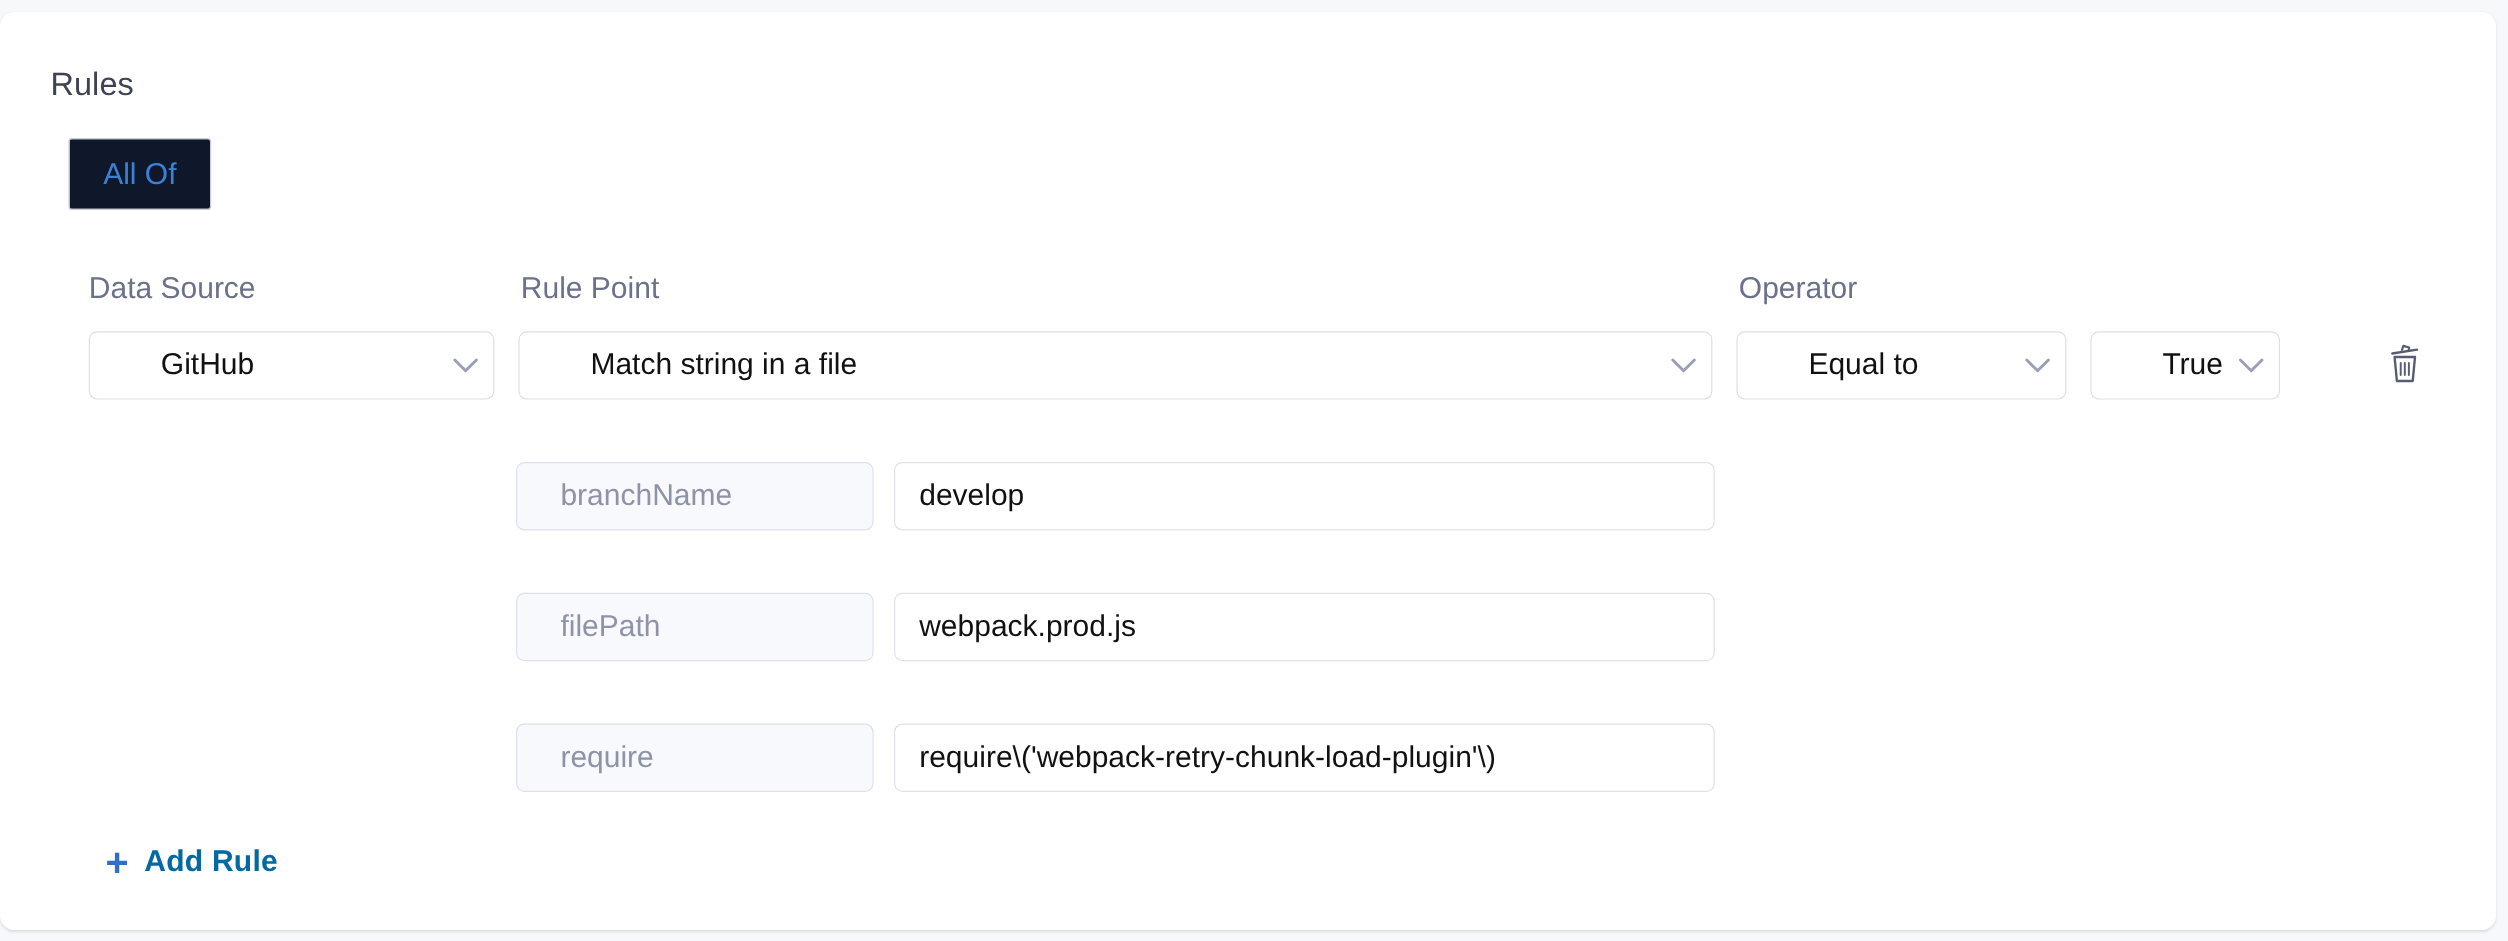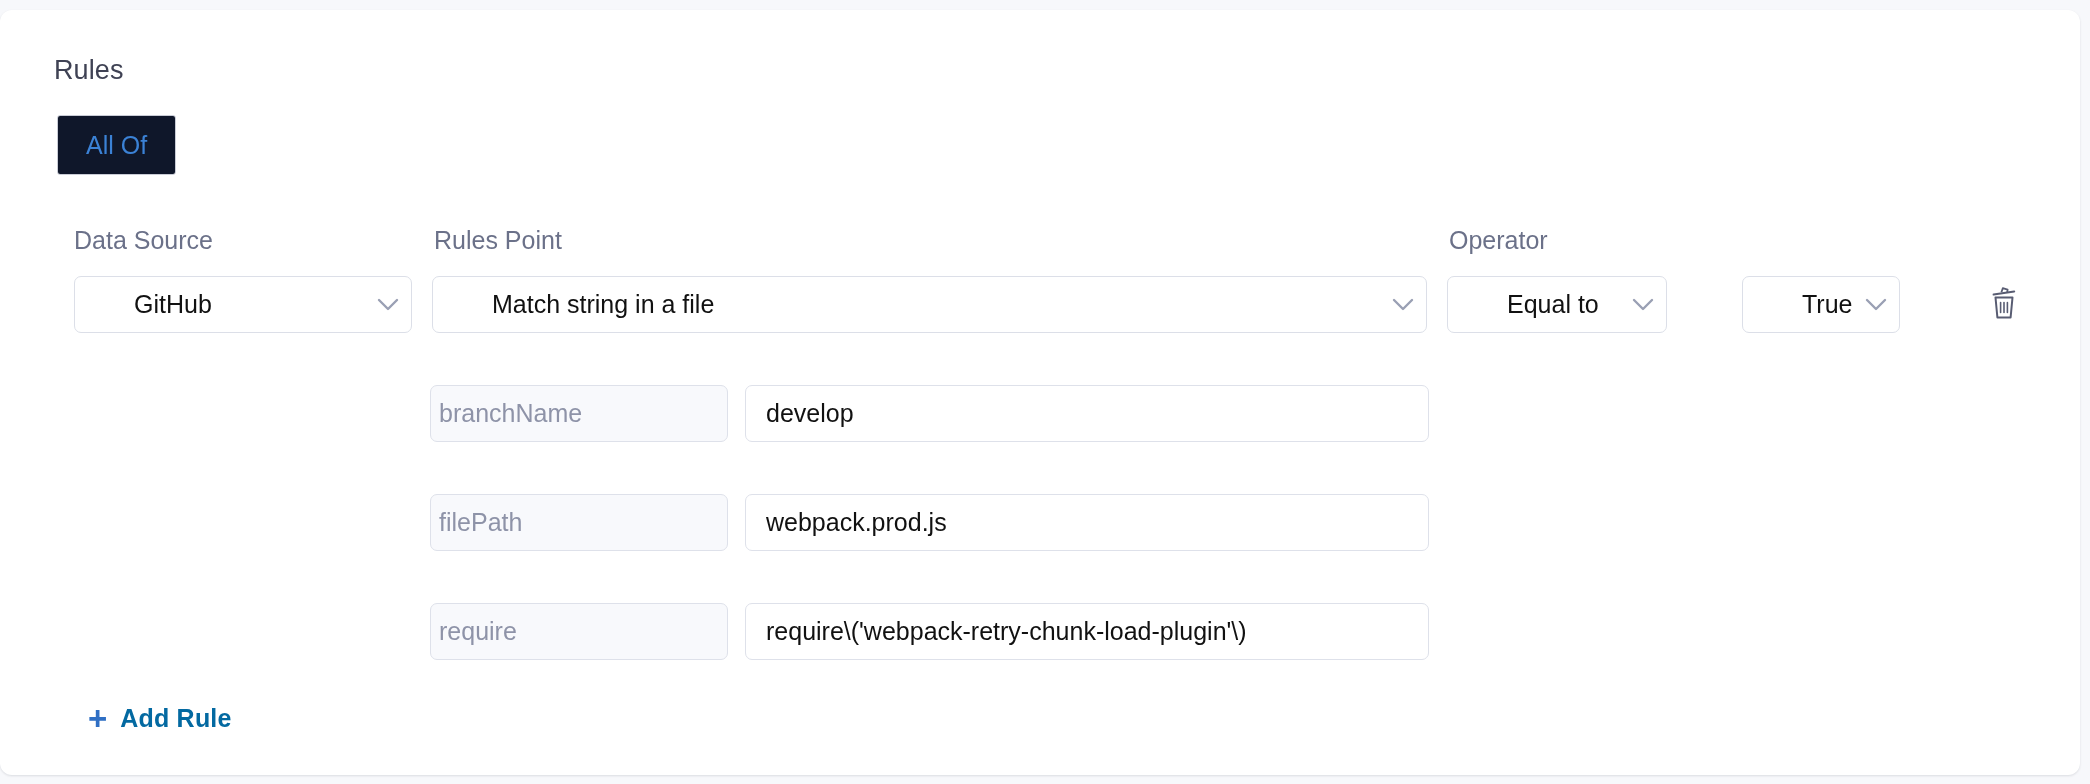--- a/index.html
+++ b/index.html
@@ -19,21 +19,21 @@
     width: 2080px;
     height: 765px;
     background: #ffffff;
     border-radius: 12px;
     box-shadow: 0 1px 3px rgba(16,24,40,0.07), 0 1px 2px rgba(16,24,40,0.05);
   }
 
   
   #rules-title {
     position: absolute;
-    left: 54px;
+    left: 42px;
     top: 44px;
     font-size: 27px;
     line-height: 32px;
     color: #3f4254;
     letter-spacing: 0.1px;
   }
 
   
   #match-toggle {
     position: absolute;
@@ -102,21 +102,21 @@
     width: 46px;
     height: 100%;
     display: flex;
     align-items: center;
     justify-content: center;
   }
   .chev svg { display: block; }
 
   #select-data-source { left: 74px;   width: 338px; }
   #select-data-point  { left: 432px;  width: 995px; }
-  #select-operator    { left: 1447px; width: 220px; }
+  #select-operator    { left: 1447px; width: 275px; }
   #select-value       { left: 1742px; width: 158px; }
 
   
   #delete-rule {
     position: absolute;
     left: 1981px;
     top: 272px;
     width: 46px;
     height: 46px;
     display: flex;
@@ -130,21 +130,21 @@
   .param-key {
     position: absolute;
     left: 430px;
     width: 298px;
     height: 57px;
     background: #f8f9fc;
     border: 1px solid #dee1ea;
     border-radius: 7px;
     display: flex;
     align-items: center;
-    padding-left: 8px;
+    padding-left: 36px;
     font-size: 25px;
     color: #8e93a8;
     white-space: nowrap;
     overflow: hidden;
   }
   .param-val {
     position: absolute;
     left: 745px;
     width: 684px;
     height: 57px;
@@ -195,21 +195,21 @@
 
 <div id="card">
 
   <div id="rules-title">Rules</div>
 
   <div id="match-toggle">
     <div class="seg-btn active">All Of</div>
   </div>
 
   <div class="col-label" id="label-data-source">Data Source</div>
-  <div class="col-label" id="label-data-point">Rules Point</div>
+  <div class="col-label" id="label-data-point">Rule Point</div>
   <div class="col-label" id="label-operator">Operator</div>
 
   <div class="select-box" id="select-data-source">
     <span class="select-value">GitHub</span>
     <span class="chev">
       <svg width="22" height="14" viewBox="0 0 22 14" fill="none" xmlns="http://www.w3.org/2000/svg">
         <path d="M2 2 L11 11 L20 2" stroke="#9aa0b4" stroke-width="2.4" stroke-linecap="round" stroke-linejoin="round"></path>
       </svg>
     </span>
   </div>

